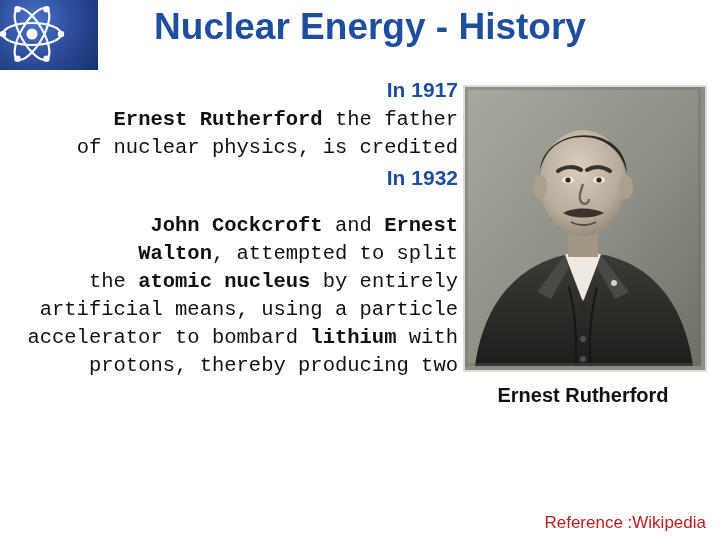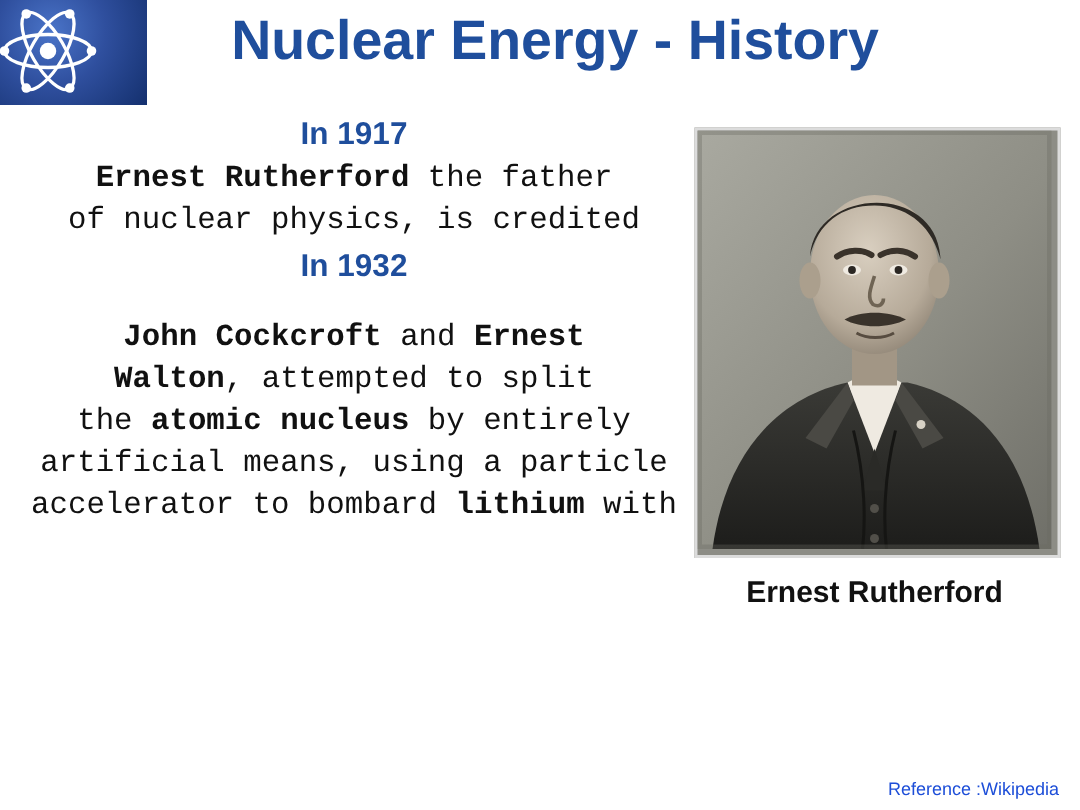--- a/index.html
+++ b/index.html
@@ -40,21 +40,21 @@
     letter-spacing: 0px;
     white-space: nowrap;
   }
 
   
   .text-block {
     position: absolute;
     left: 14px;
     top: 74px;
     width: 444px;
-    text-align: center;
+    text-align: right;
     color: #111111;
     font-size: 20.5px;
     line-height: 1.37;
   }
   .heading-blue {
     color: #1f4e9c;
     font-weight: bold;
     font-size: 21px;
     display: block;
     margin: 2px 0 1px 0;
@@ -85,22 +85,22 @@
     font-size: 20px;
     font-weight: bold;
     color: #111111;
   }
 
   
   .reference {
     position: absolute;
     right: 14px;
     bottom: 7px;
-    font-size: 12px;
-    color: #1d4ed8;
+    font-size: 17px;
+    color: #b91c1c;
     white-space: nowrap;
   }
 </style>
 </head>
 <body>
 
 <div class="logo">
   <svg width="98" height="70" viewBox="0 0 98 70">
     <g fill="none" stroke="#ffffff" stroke-width="2.2">
       <ellipse cx="32" cy="34" rx="29" ry="11"></ellipse>
@@ -125,21 +125,21 @@
     <span class="b">Ernest Rutherford</span><span> the father</span><br>
     <span>of nuclear physics, is credited</span><br>
   </span>
   <span class="heading-blue">In 1932</span>
   <span class="para para-2">
     <span class="b">John Cockcroft</span><span> and </span><span class="b">Ernest</span><br>
     <span class="b">Walton</span><span>, attempted to split</span><br>
     <span>the </span><span class="b">atomic nucleus</span><span> by entirely</span><br>
     <span>artificial means, using a particle</span><br>
     <span>accelerator to bombard </span><span class="b">lithium</span><span> with</span><br>
-    <br>
+    <span>protons, thereby producing two</span><br>
   </span>
 </div>
 
 <div class="portrait">
   <svg width="236" height="279" viewBox="0 0 236 279">
     <defs>
       <linearGradient id="bg" x1="0" y1="0" x2="1" y2="1">
         <stop offset="0%" stop-color="#a9a9a0"></stop>
         <stop offset="55%" stop-color="#8e8e85"></stop>
         <stop offset="100%" stop-color="#6f6f68"></stop>

